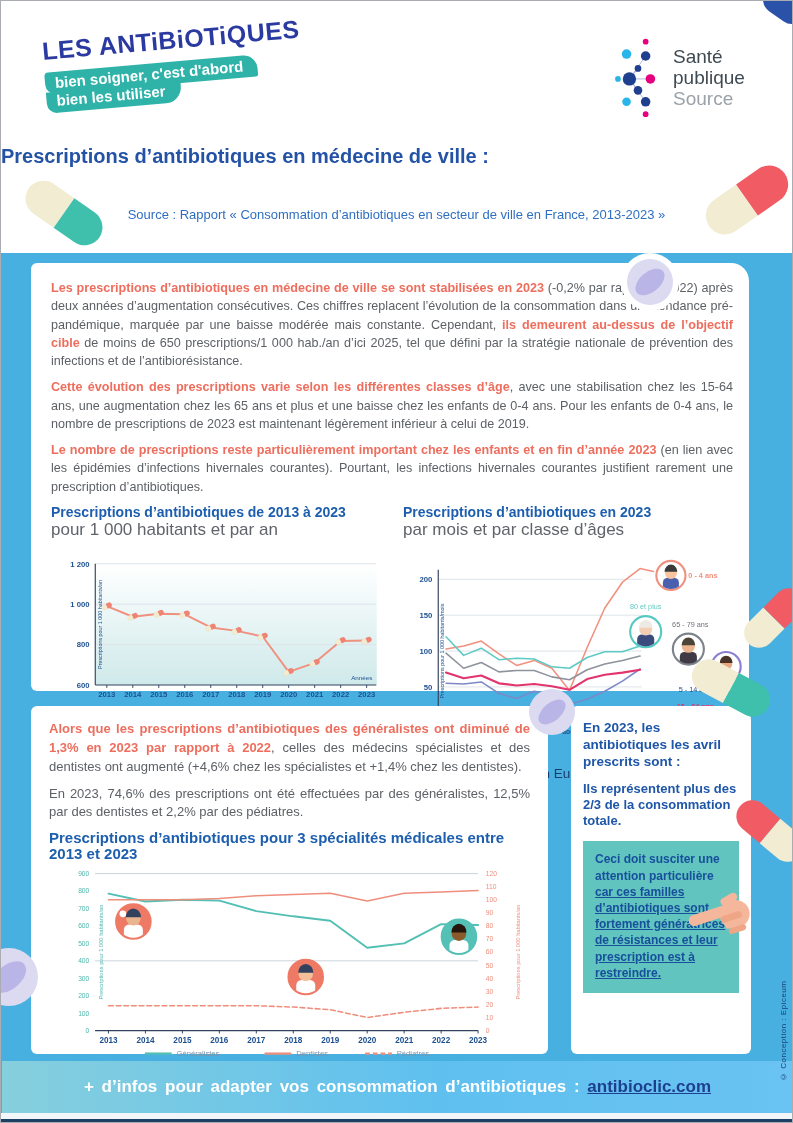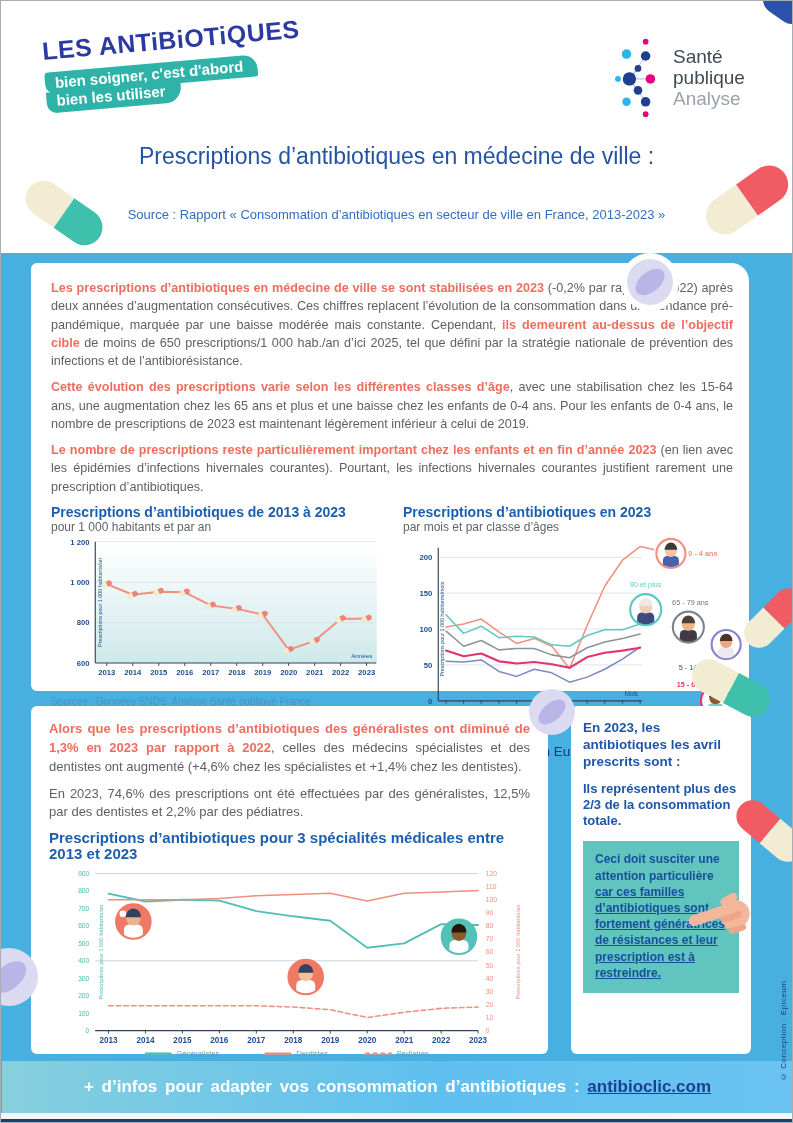--- a/index.html
+++ b/index.html
@@ -10,41 +10,41 @@
   
   .brand { position:absolute; left:40px; top:36px; transform:rotate(-5deg); transform-origin:left top; }
   .brand-title { font-size:25px; font-weight:bold; color:#2b3aa0; letter-spacing:.5px; }
   .ribbon { display:inline-block; background:#2fb3a9; color:#ffffff; font-weight:bold; font-size:15px;
             padding:2px 14px 3px 10px; border-radius:4px 14px 2px 10px; margin-top:7px; }
   .ribbon2 { display:block; width:fit-content; background:#2fb3a9; color:#fff; font-weight:bold; font-size:15px;
              padding:0 16px 4px 10px; margin-top:-2px; border-radius:0 2px 16px 10px; }
   .spf-logo { position:absolute; left:612px; top:34px; display:flex; gap:10px; align-items:center; }
   .spf-text div:nth-child(1), .spf-text div:nth-child(2) { font-size:19px; font-weight:normal; color:#3f4a52; line-height:21px;}
   .spf-text div:nth-child(3) { font-size:19px; color:#9aa2a9; line-height:21px; }
-  .page-title { position:absolute; top:140px; width:100%; text-align:center;
-                font-size:23px; font-weight:normal; color:#2453a6; line-height:30px; }
+  .page-title { position:absolute; top:140px; width:100%; 
+                font-size:20px; font-weight:bold; color:#2453a6; line-height:30px; }
   .page-title .sub { display:block; color:#ef8374; }
   .source-line { position:absolute; top:206px; width:100%; text-align:center; font-size:13px; color:#2f6fc2; }
 
   
   .blue-bg { position:absolute; left:0; top:252px; width:100%; height:871px; background:#47b0e0; }
   .card { position:absolute; background:#ffffff; border-radius:6px; }
   .card1 { left:30px; top:262px; width:718px; height:428px; border-radius:6px 18px 6px 6px; padding:16px 16px 10px 20px; }
   .card2 { left:30px; top:705px; width:517px; height:348px; padding:14px 18px 8px 18px; }
   .card3 { left:570px; top:705px; width:180px; height:348px; border-radius:6px 14px 6px 6px; padding:14px 12px; }
 
   .para { font-size:12.6px; color:#5d6166; line-height:1.45; text-align:justify; margin-bottom:8px; }
   .seg-accent { color:#ee6e5e; font-weight:bold; }
   .seg-underline { text-decoration:underline; }
 
   .charts-row { display:flex; gap:20px; margin-top:6px; }
   .chart-col-a { width:338px; }
   .chart-col-b { width:340px; }
   .chart-title { font-size:14px; font-weight:bold; color:#1d5fae; line-height:16px; }
-  .chart-subtitle { font-size:12px; color:#60646a; margin-bottom:2px; }
+  .chart-subtitle { font-size:17px; color:#60646a; margin-bottom:18px; }
   .chart-source { font-size:10px; color:#4a90c8; margin-top:2px; }
 
   .france-note { margin-top:10px; font-size:13.5px; color:#1b3d6e; }
   .france-note .seg-accent { font-size:15px; }
 
   .card2 .para { font-size:13px; }
   .card2 .chart-title { font-size:15px; margin-top:4px; margin-bottom:2px; }
 
   .card3 { color:#1e56a8; }
   .mp-heading { font-size:13.5px; font-weight:bold; line-height:1.25; margin-bottom:8px; }
@@ -107,21 +107,21 @@
         <circle cx="16" cy="46" r="7" fill="#1f3f8f"></circle>
         <circle cx="38" cy="46" r="5" fill="#e6007e"></circle>
         <circle cx="25" cy="58" r="4.5" fill="#1f3f8f"></circle>
         <circle cx="13" cy="70" r="4.5" fill="#29b5ea"></circle>
         <circle cx="33" cy="70" r="5" fill="#1f3f8f"></circle>
         <circle cx="33" cy="83" r="3" fill="#e6007e"></circle>
       </svg>
       <div class="spf-text">
         <div>Santé</div>
         <div>publique</div>
-        <div>Analyse</div>
+        <div>Source</div>
       </div>
     </div>
 
     <h1 class="page-title">
       <span>Prescriptions d’antibiotiques en médecine de ville :</span>
     </h1>
     <p class="source-line">Source : Rapport « Consommation d’antibiotiques en secteur de ville en France, 2013-2023 »</p>
   </div>
 
   <div class="blue-bg"></div>

